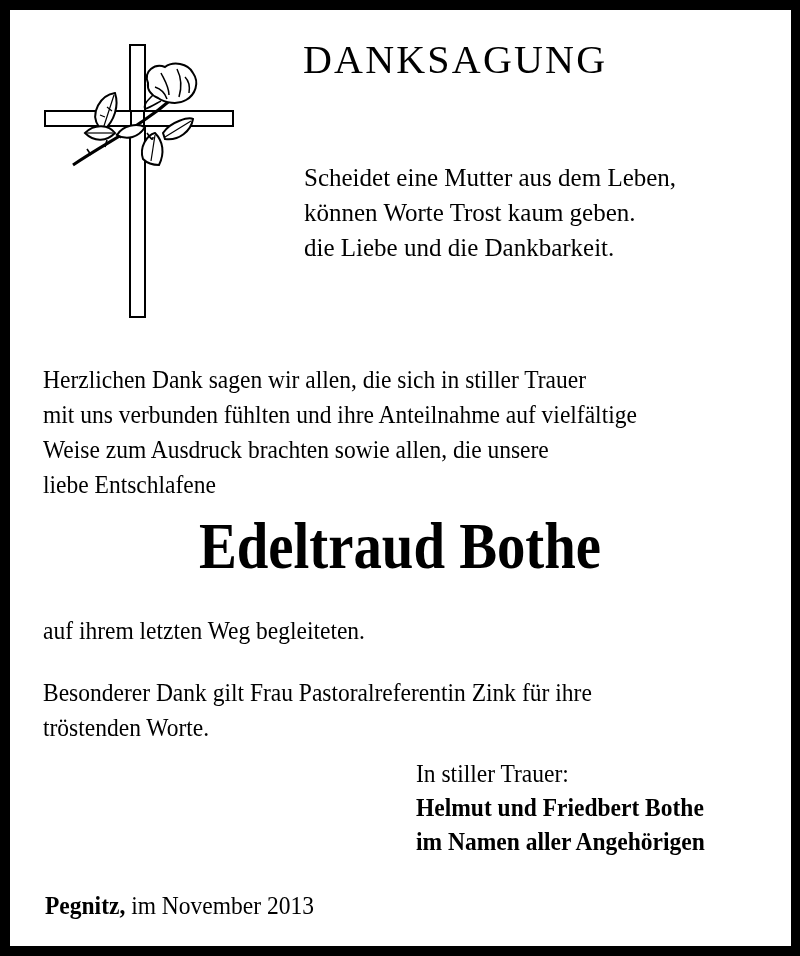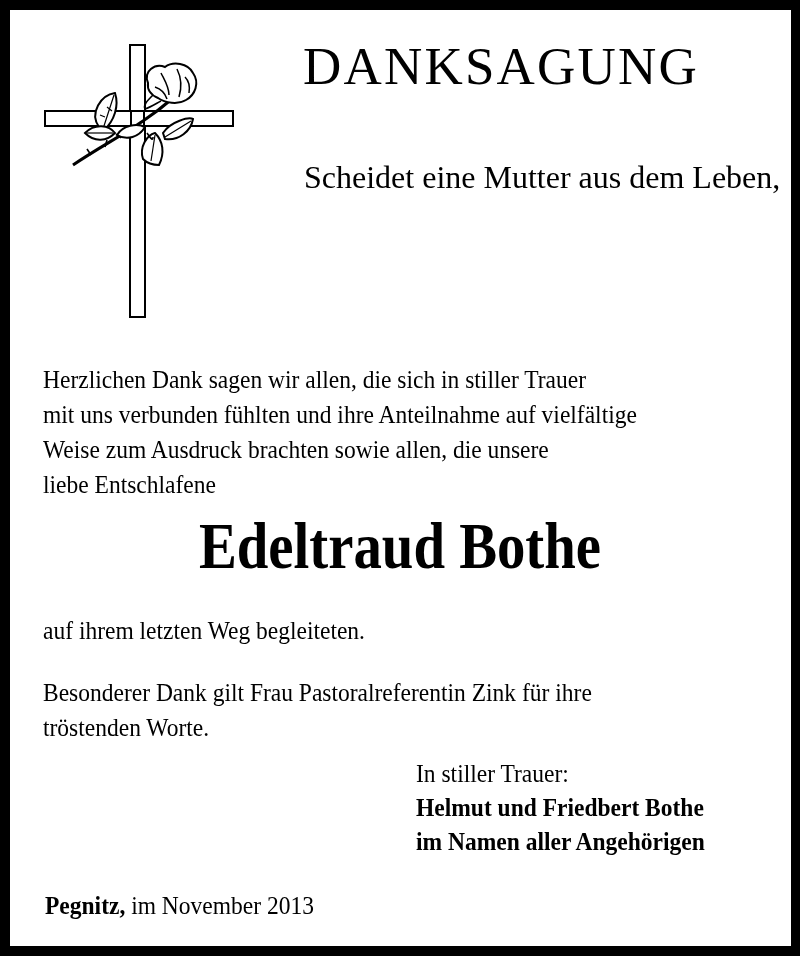--- a/index.html
+++ b/index.html
@@ -14,25 +14,25 @@
       border-bottom: 10px solid #000;
       background: #fff;
     }
     .serif { font-family: "Liberation Serif", "DejaVu Serif", serif; color: #000; }
     .abs { position: absolute; white-space: nowrap; }
 
     .cross { position: absolute; left: 43px; top: 43px; width: 192px; height: 276px; }
 
     .title {
       left: 303px; top: 40px;
-      font-size: 53px; letter-spacing: 2.2px; line-height: 1; text-align: right;
+      font-size: 40px; letter-spacing: 2.2px; line-height: 1; text-align: right;
     }
     .poem {
       left: 304px; top: 160px;
-      font-size: 32px; line-height: 35px;
+      font-size: 25px; line-height: 35px;
     }
     .body-text {
       left: 43px; top: 362px;
       font-size: 25px; line-height: 35px;
       transform: scaleX(0.94); transform-origin: left top;
     }
     .name {
       left: 0; width: 800px; text-align: center; top: 513px;
       font-size: 66px; font-weight: bold; line-height: 1;
       transform: scaleX(0.86); transform-origin: center top;
@@ -92,20 +92,22 @@
   <path d="M122 94 L 148 78" stroke="#000" stroke-width="1.2"></path>
   <path d="M100 116 C 96 104, 104 92, 112 90 C 120 98, 122 110, 116 122 C 110 122, 104 120, 100 116 Z" fill="#fff" stroke="#000" stroke-width="2"></path>
   <path d="M112 92 L 108 118" stroke="#000" stroke-width="1.2"></path>
   <path d="M104 90 C 108 96, 110 98, 110 94" fill="none" stroke="#000" stroke-width="1.6"></path>
 </svg>
 
 <div class="abs serif title">DANKSAGUNG</div>
 
 <div class="abs serif poem">
   <span class="line">Scheidet eine Mutter aus dem Leben,</span>
+  <span class="line">können Worte Trost kaum geben.</span>
+  <span class="line">die Liebe und die Dankbarkeit.</span>
 </div>
 
 <div class="abs serif body-text">
   <span class="line">Herzlichen Dank sagen wir allen, die sich in stiller Trauer</span>
   <span class="line">mit uns verbunden fühlten und ihre Anteilnahme auf vielfältige</span>
   <span class="line">Weise zum Ausdruck brachten sowie allen, die unsere</span>
   <span class="line">liebe Entschlafene</span>
 </div>
 
 <div class="abs serif name">Edeltraud Bothe</div>

